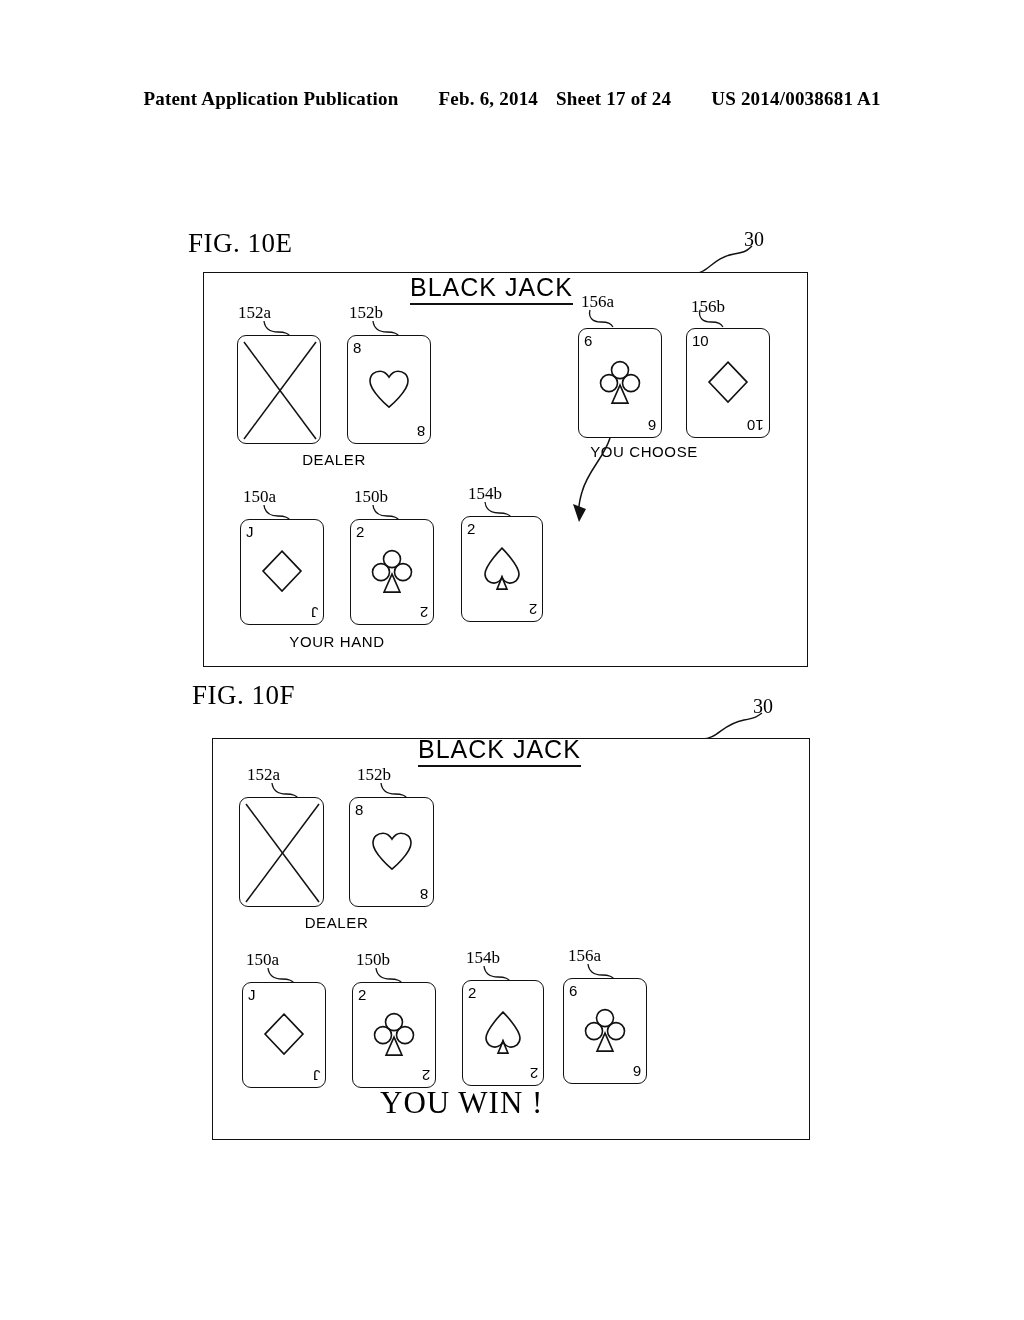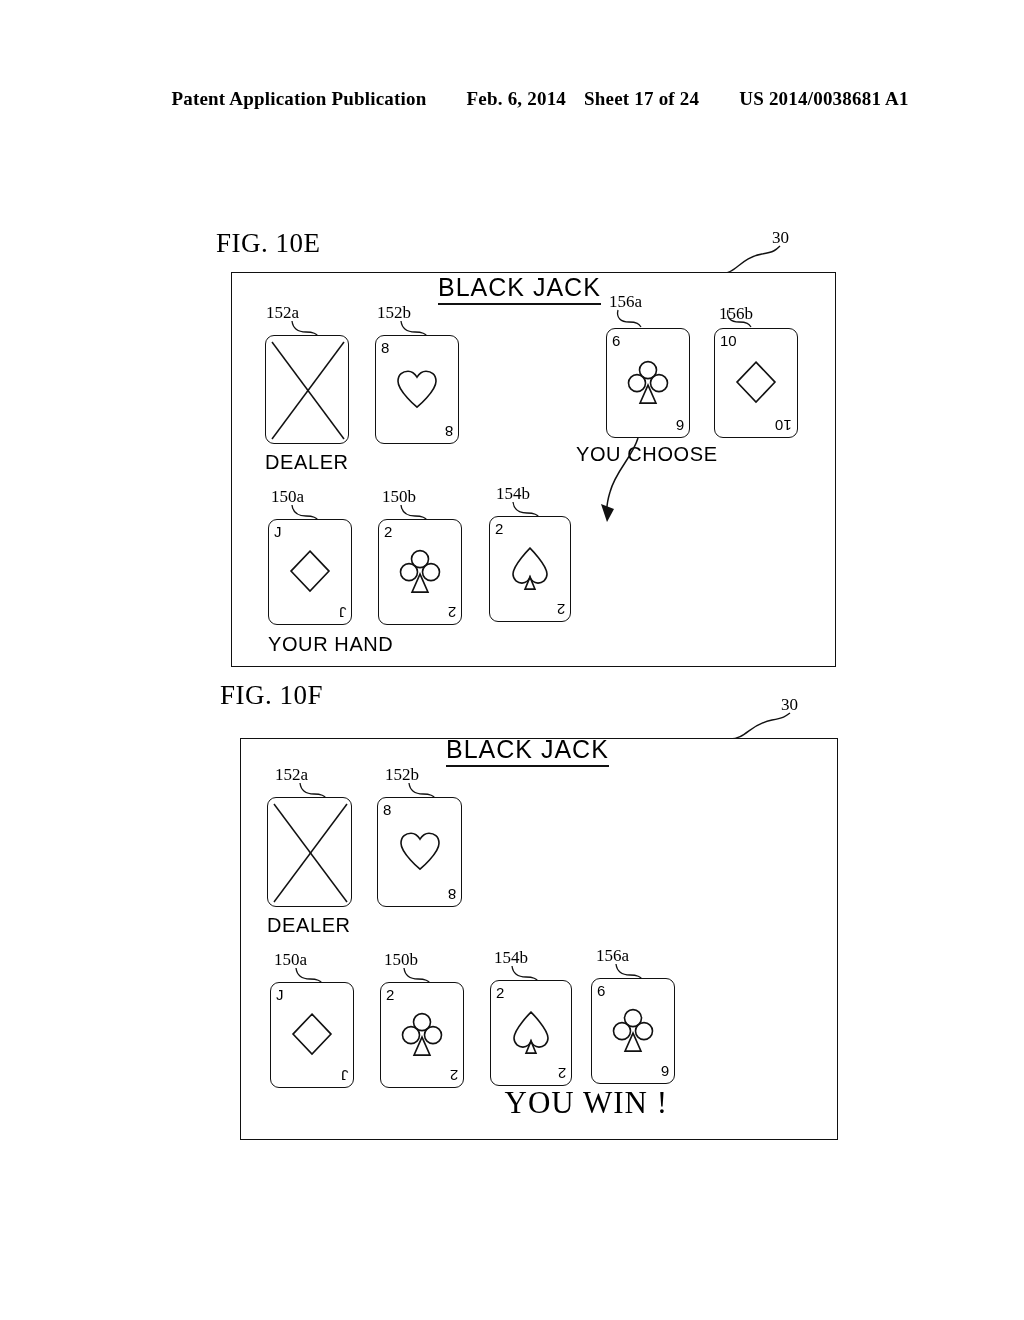--- a/index.html
+++ b/index.html
@@ -4,21 +4,21 @@
 <style>
   html,body{margin:0;padding:0;}
   body{
     width:1024px;height:1320px;
     background:#ffffff;
     font-family:"Liberation Serif", serif;
     color:#000;
     position:relative;
     overflow:hidden;
   }
-  .page{position:absolute;inset:0;margin-left:28px;}
+  .page{position:absolute;inset:0;}
 
   
   .hdr{
     position:absolute;left:0;top:88px;width:1024px;
     text-align:center;
     font-family:"Liberation Serif",serif;
     font-weight:bold;font-size:19px;letter-spacing:.2px;
     white-space:nowrap;
   }
   .hdr span{display:inline-block;vertical-align:top;}
@@ -34,21 +34,21 @@
     white-space:nowrap;
   }
   .screen{
     position:absolute;
     border:1.6px solid #111;
     background:#fff;
   }
   .reftop{
     position:absolute;
     font-family:"Liberation Serif",serif;
-    font-size:17px;
+    font-size:20px;
     white-space:nowrap;
   }
   .leader30{position:absolute;}
 
   
   .gametitle{
     position:absolute;
     font-family:"Liberation Sans",sans-serif;
     font-size:25px;letter-spacing:1px;
     border-bottom:2.5px solid #111;
@@ -78,28 +78,29 @@
     text-align:center;
     line-height:0;
   }
   .card .pip svg{display:inline-block;}
   .facedown svg{position:absolute;left:0;top:0;}
 
   
   .caption{
     position:absolute;
     font-family:"Liberation Sans",sans-serif;
-    font-size:20px;letter-spacing:.6px;
-    white-space:nowrap;
+    font-size:15px;letter-spacing:.6px;
+    white-space:nowrap;
+    text-align:center;
   }
   .winmsg{
     position:absolute;
     font-family:"Liberation Serif",serif;
     font-size:31px;letter-spacing:1px;
-    white-space:nowrap;text-align:right;
+    white-space:nowrap;text-align:left;
   }
 
   
   .cref{
     position:absolute;
     font-family:"Liberation Serif",serif;
     font-size:17px;
     white-space:nowrap;
   }
   .clead{position:absolute;}
@@ -163,21 +164,21 @@
     <span class="pip">
       <svg width="44" height="46" viewBox="0 0 44 46">
         <circle cx="22" cy="11" r="8.5" fill="none" stroke="#111" stroke-width="1.6"></circle>
         <circle cx="11" cy="24" r="8.5" fill="none" stroke="#111" stroke-width="1.6"></circle>
         <circle cx="33" cy="24" r="8.5" fill="none" stroke="#111" stroke-width="1.6"></circle>
         <path d="M22,26 L14,44 L30,44 Z" fill="none" stroke="#111" stroke-width="1.6"></path>
       </svg>
     </span>
   </div>
 
-  <div class="cref" style="left:691px;top:304px;">156b</div>
+  <div class="cref" style="left:691px;top:297px;">156b</div>
   <svg class="clead" style="left:696px;top:308px;" width="32" height="20">
     <path d="M4,2 C2,10 7,14 15,14 C23,14 25,16 27,19" stroke="#111" stroke-width="1.3" fill="none"></path>
   </svg>
   <div class="card" style="left:686px;top:328px;width:84px;height:110px;">
     <span class="corner tl">10</span>
     <span class="corner br">10</span>
     <span class="pip">
       <svg width="44" height="46" viewBox="0 0 44 46">
         <path d="M22,3 L41,23 L22,43 L3,23 Z" fill="none" stroke="#111" stroke-width="1.6"></path>
       </svg>

